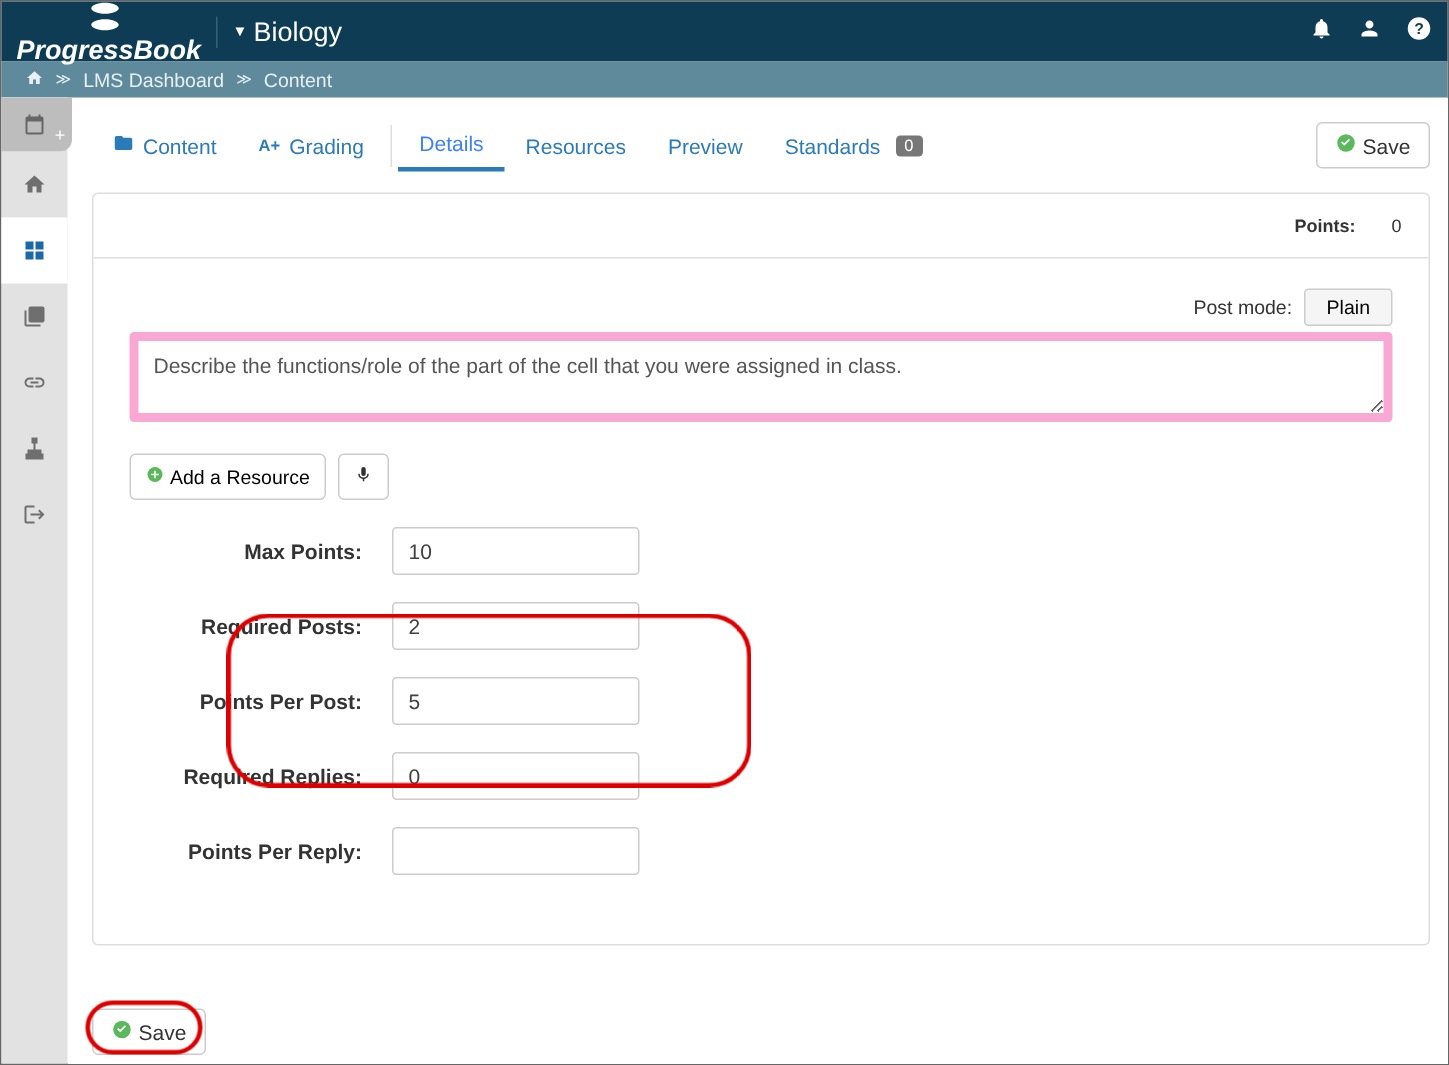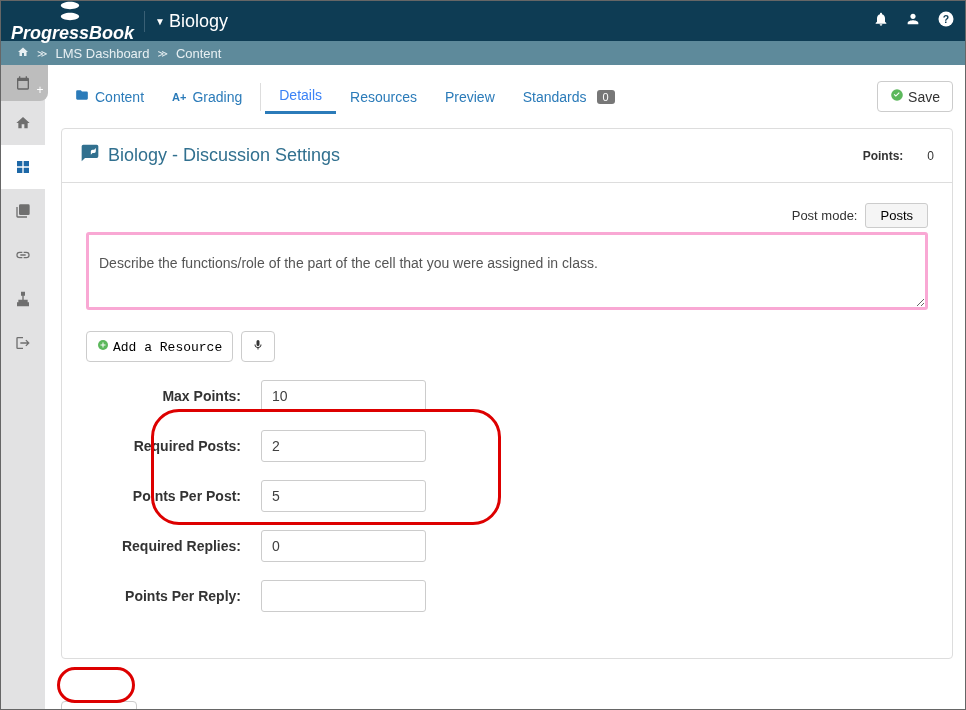--- a/index.html
+++ b/index.html
@@ -49,24 +49,24 @@
     .points-display b { font-weight: bold; }
     
     .panel-body { padding: 20px 24px 28px 24px; }
     .form-row { display: flex; align-items: flex-start; margin-bottom: 18px; }
     .form-label { width: 175px; text-align: right; font-weight: bold; padding-right: 20px; padding-top: 8px; color: #333; font-size: 14px; }
     .form-control-area { flex: 1; }
     
     .text-mode-row { display: flex; justify-content: flex-end; align-items: center; margin-bottom: 4px; font-size: 13px; gap: 8px; }
     .plain-btn { background: #f5f5f5; border: 1px solid #ccc; border-radius: 3px; padding: 4px 14px; font-size: 13px; cursor: pointer; }
     
-    textarea.prompt { width: 100%; min-height: 60px; border: 3px solid #f9a8d4; border-radius: 3px; padding: 20px 10px; font-family: inherit; font-size: 14px; color: #555; resize: both; }
+    textarea.prompt { width: 100%; min-height: 60px; border: 6px solid #f9a8d4; border-radius: 3px; padding: 8px 10px; font-family: inherit; font-size: 14px; color: #555; resize: both; }
     
     .resource-btns { display: flex; gap: 8px; }
-    .add-resource-btn { border: 1px solid #ccc; border-radius: 4px; padding: 6px 10px; cursor: pointer; background: #fff; display: flex; align-items: flex-end; gap: 4px; font-size: 13px; font-family: Liberation Mono, monospace; }
+    .add-resource-btn { border: 1px solid #ccc; border-radius: 4px; padding: 6px 10px; cursor: pointer; background: #fff; display: flex; align-items: center; gap: 4px; font-size: 13px; }
     .plus-icon { color: #5cb85c; font-weight: bold; }
     .mic-btn { border: 1px solid #ccc; border-radius: 4px; padding: 6px 10px; cursor: pointer; background: #fff; }
     
     input[type="text"].num-input { width: 165px; border: 1px solid #ccc; border-radius: 3px; padding: 7px 10px; font-size: 14px; color: #404040; }
     
     
     .highlight-oval { position: absolute; border: 3px solid #dd0000; border-radius: 28px; pointer-events: none; }
     .highlight-big { left: 150px; top: 408px; width: 350px; height: 116px; }
     .highlight-save { left: 56px; top: 666px; width: 78px; height: 36px; border-radius: 22px; }
     
@@ -202,41 +202,32 @@
                   <path fill="#fff" d="M10 15.2l-3.6-3.6 1.4-1.4 2.2 2.2 5.2-5.2 1.4 1.4z"></path>
                 </svg>
             </span>
             <span>Save</span>
           </button>
         </div>
       </div>
 
       <div class="panel">
         <div class="panel-header">
-          <div class="panel-title">
-            <span class="panel-title-icon">
-              <svg width="20" height="20" viewBox="0 0 24 24">
-                  <path fill="#31708f" d="M20 2H4a2 2 0 0 0-2 2v18l4-4h14a2 2 0 0 0 2-2V4a2 2 0 0 0-2-2z"></path>
-                  <path fill="#fff" d="M17 8h-2a2 2 0 0 0-2 2v4l2-2h2a2 2 0 0 0 2-2V6"></path>
-                </svg>
-            </span>
-            <span>Biology - Discussion Settings</span>
-          </div>
           <div class="points-display">
             <b>Points:</b>
             <span>0</span>
           </div>
         </div>
         <div class="panel-body">
 
           <div class="form-row">
             <div class="form-control-area">
               <div class="text-mode-row">
                 <span>Post mode:</span>
-                <button class="plain-btn">Posts</button>
+                <button class="plain-btn">Plain</button>
               </div>
               <textarea class="prompt" style="">Describe the functions/role of the part of the cell that you were assigned in class.</textarea>
             </div>
           </div>
 
           <div class="form-row">
             <div class="form-control-area">
               <div class="resource-btns">
                 <button class="add-resource-btn">
                   <span class="plus-icon">

